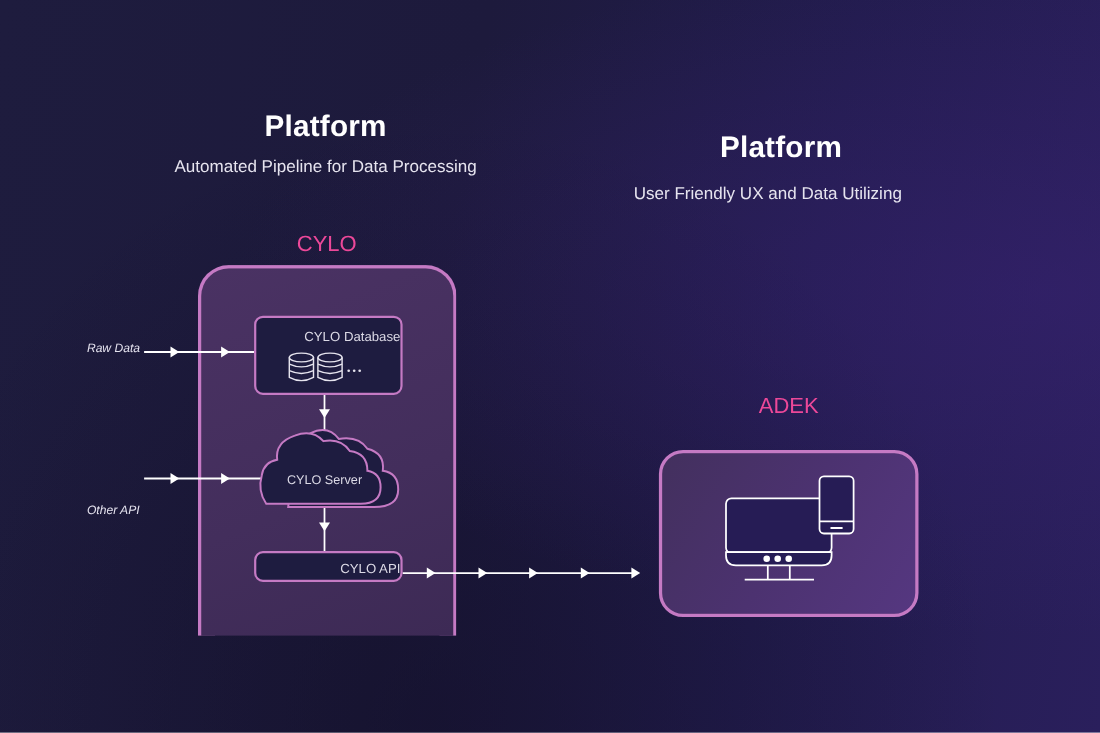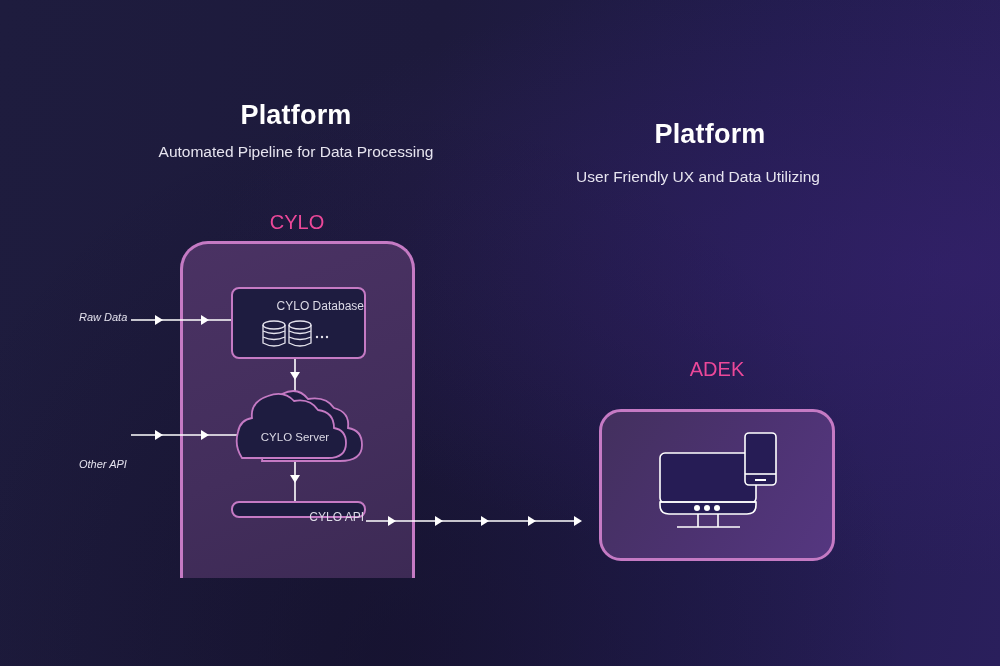--- a/index.html
+++ b/index.html
@@ -44,21 +44,21 @@
       border: 3px solid #c57ac4; border-radius: 22px; box-sizing: border-box;
       background: linear-gradient(120deg, #43305e 0%, #4c3270 50%, #553780 100%);
     }
     .node {
       position: absolute; box-sizing: border-box;
       border: 2px solid #c57ac4; border-radius: 8px; background: #1e1c40;
       color: #dcdae6; font-size: 12px; text-align: right;
     }
     #db-node { left: 231px; top: 287px; width: 135px; height: 72px; }
     #db-node .t { position: absolute; left: 0; right: 0; top: 10px; }
-    #api-node { left: 231px; top: 501px; width: 135px; height: 17px; line-height: 28px; }
+    #api-node { left: 231px; top: 501px; width: 135px; height: 28px; line-height: 28px; }
 
     .in-label { position: absolute; color: #e4e2ee; font-size: 11px; font-style: italic; }
     #raw-label { left: 79px; top: 311px; }
     #other-label { left: 79px; top: 429px; margin-top: 29px; }
 
     .cloud-text { position: absolute; left: 240px; width: 110px; top: 431px; text-align: center; color: #dcdae6; font-size: 11.5px; }
 
     svg.overlay { position: absolute; left: 0; top: 0; }
   </style>
 </head>

